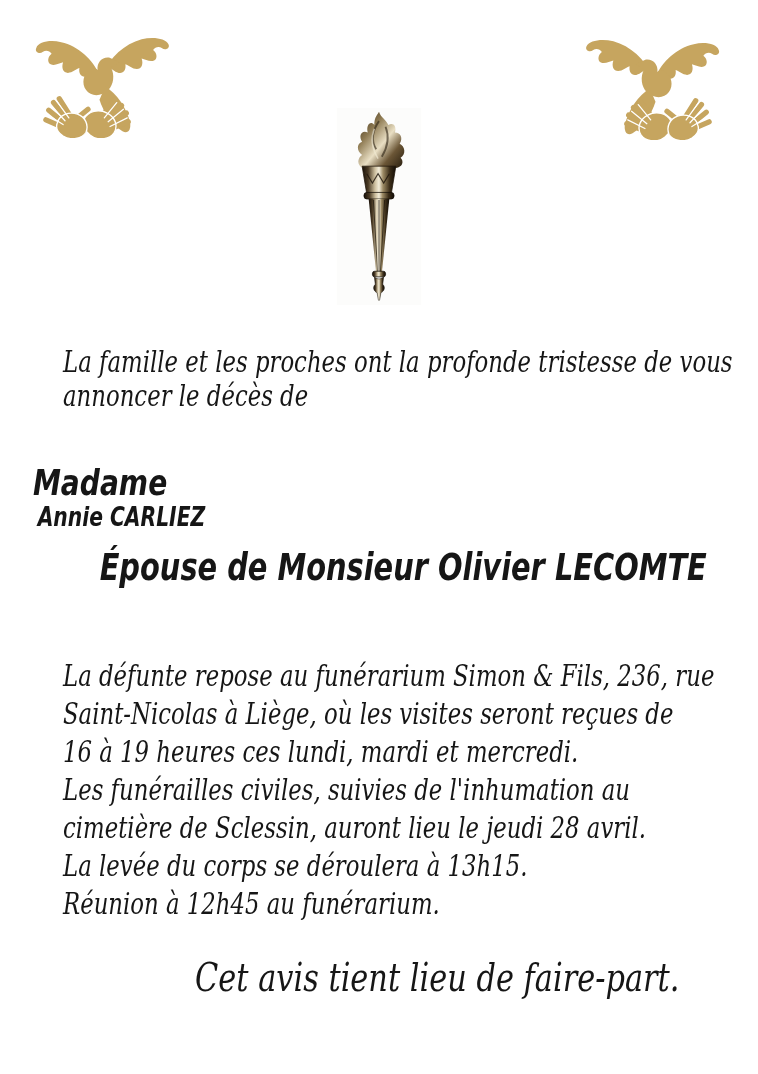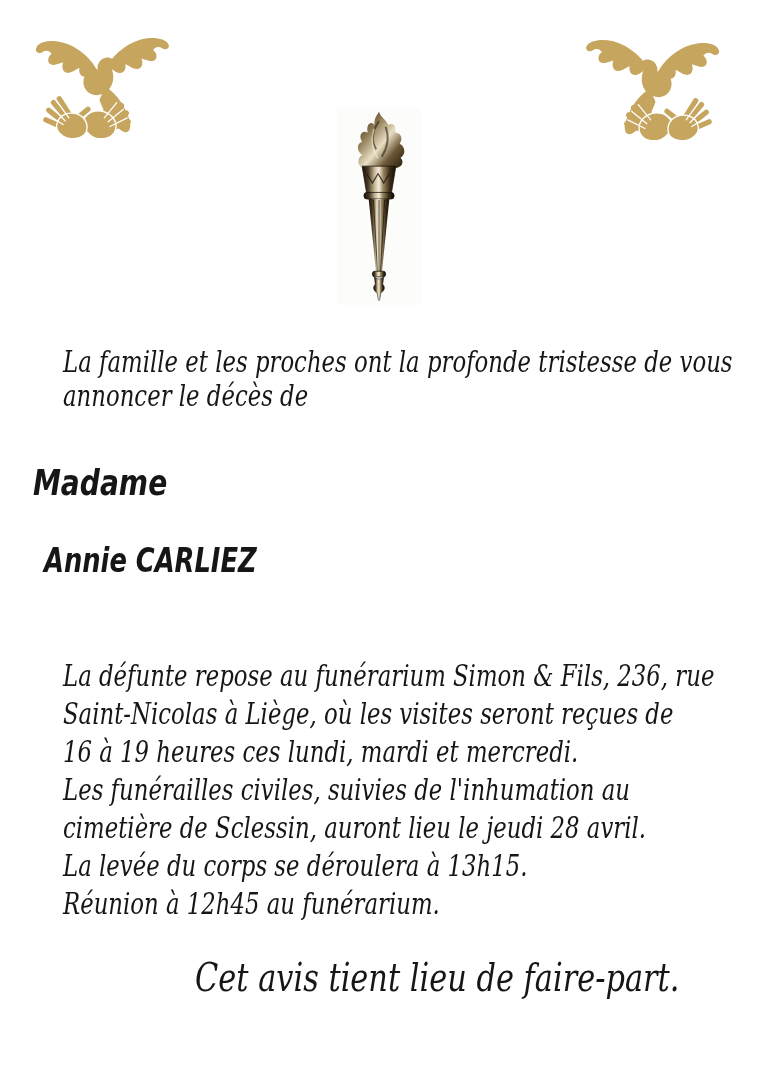--- a/index.html
+++ b/index.html
@@ -14,21 +14,21 @@
   .bodytext{position:absolute;left:63px;top:657px;font-size:30px;line-height:38px;}
   .closing{position:absolute;left:195px;top:960px;font-size:40px;line-height:34px;}
   
   .nameline{
     position:absolute;left:14px;width:744px;text-align:left;
     font-family:"DejaVu Sans",sans-serif;font-weight:bold;font-style:italic;
     color:var(--ink,#161616);
   }
   .nameline>span{display:inline-block;white-space:nowrap;transform:scaleX(0.78);transform-origin:center top;}
   .nl-title{top:462px;font-size:36px;}
-  .nl-name{top:502px;font-size:33px;margin-top:39px;}
+  .nl-name{top:502px;font-size:26px;}
   .nl-relation{top:546px;font-size:37px;}
   
   .dove{position:absolute;width:155px;height:113px;}
   .dove svg{width:100%;height:100%;display:block;}
   .dove-left{left:22px;top:25px;}
   .dove-right{left:578px;top:27px;}
   .dove-right svg{transform:scaleX(-1);}
   .torch{position:absolute;left:334px;top:108px;width:90px;height:197px;}
   .torch svg{width:100%;height:100%;display:block;}
   .defs-holder{position:absolute;width:0;height:0;overflow:hidden;}
@@ -142,20 +142,23 @@
     <div class="line">La famille et les proches ont la profonde tristesse de vous</div>
     <div class="line">annoncer le décès de</div>
   </div>
 
   <div class="nameline nl-title">
     <span>Madame</span>
   </div>
   <div class="nameline nl-name">
     <span>Annie CARLIEZ</span>
   </div>
+  <div class="nameline nl-relation">
+    <span>Épouse de Monsieur Olivier LECOMTE</span>
+  </div>
 
   <div class="bodytext script">
     <div class="line">La défunte repose au funérarium Simon &amp; Fils, 236, rue</div>
     <div class="line">Saint-Nicolas à Liège, où les visites seront reçues de</div>
     <div class="line">16 à 19 heures ces lundi, mardi et mercredi.</div>
     <div class="line">Les funérailles civiles, suivies de l'inhumation au</div>
     <div class="line">cimetière de Sclessin, auront lieu le jeudi 28 avril.</div>
     <div class="line">La levée du corps se déroulera à 13h15.</div>
     <div class="line">Réunion à 12h45 au funérarium.</div>
   </div>

